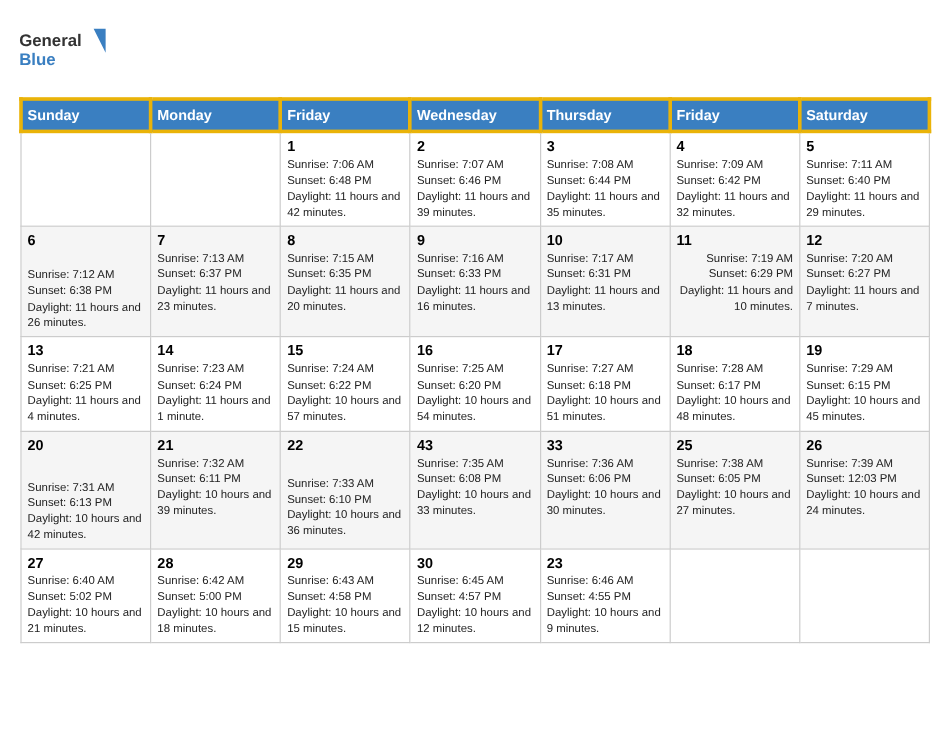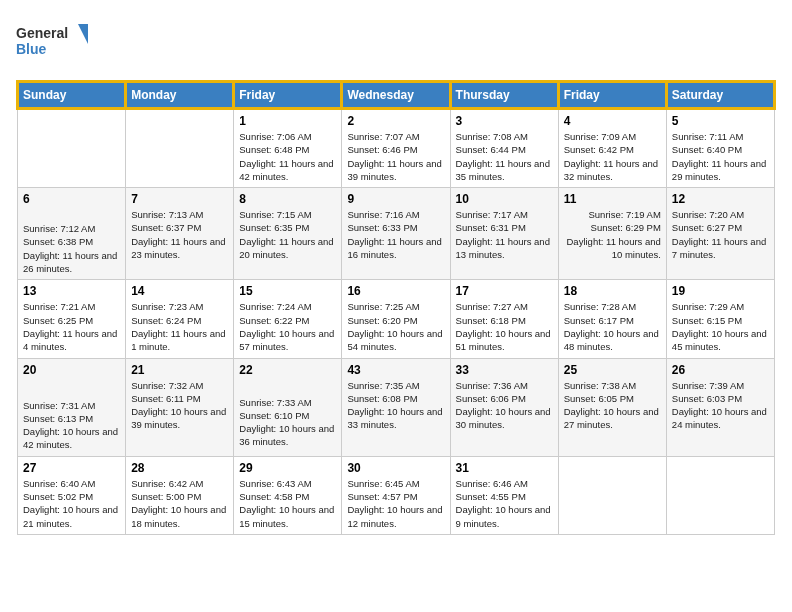--- a/index.html
+++ b/index.html
@@ -260,21 +260,21 @@
         </td>
         <td>
           <span class="day-num">25</span>
           <div class="day-info" style="white-space: pre-line;">Sunrise: 7:38 AM
 Sunset: 6:05 PM
 Daylight: 10 hours and 27 minutes.</div>
         </td>
         <td>
           <span class="day-num">26</span>
           <div class="day-info" style="white-space: pre-line;">Sunrise: 7:39 AM
-Sunset: 6:03 PM
+Sunset: 12:03 PM
 Daylight: 10 hours and 24 minutes.</div>
         </td>
       </tr>
       <tr>
         <td>
           <span class="day-num">27</span>
           <div class="day-info" style="white-space: pre-line;">Sunrise: 6:40 AM
 Sunset: 5:02 PM
 Daylight: 10 hours and 21 minutes.</div>
         </td>
@@ -290,21 +290,21 @@
 Sunset: 4:58 PM
 Daylight: 10 hours and 15 minutes.</div>
         </td>
         <td>
           <span class="day-num">30</span>
           <div class="day-info" style="white-space: pre-line;">Sunrise: 6:45 AM
 Sunset: 4:57 PM
 Daylight: 10 hours and 12 minutes.</div>
         </td>
         <td>
-          <span class="day-num">31</span>
+          <span class="day-num">23</span>
           <div class="day-info" style="white-space: pre-line;">Sunrise: 6:46 AM
 Sunset: 4:55 PM
 Daylight: 10 hours and 9 minutes.</div>
         </td>
         <td class="empty-cell"></td>
         <td class="empty-cell"></td>
       </tr>
     </tbody>
 </table>
 

